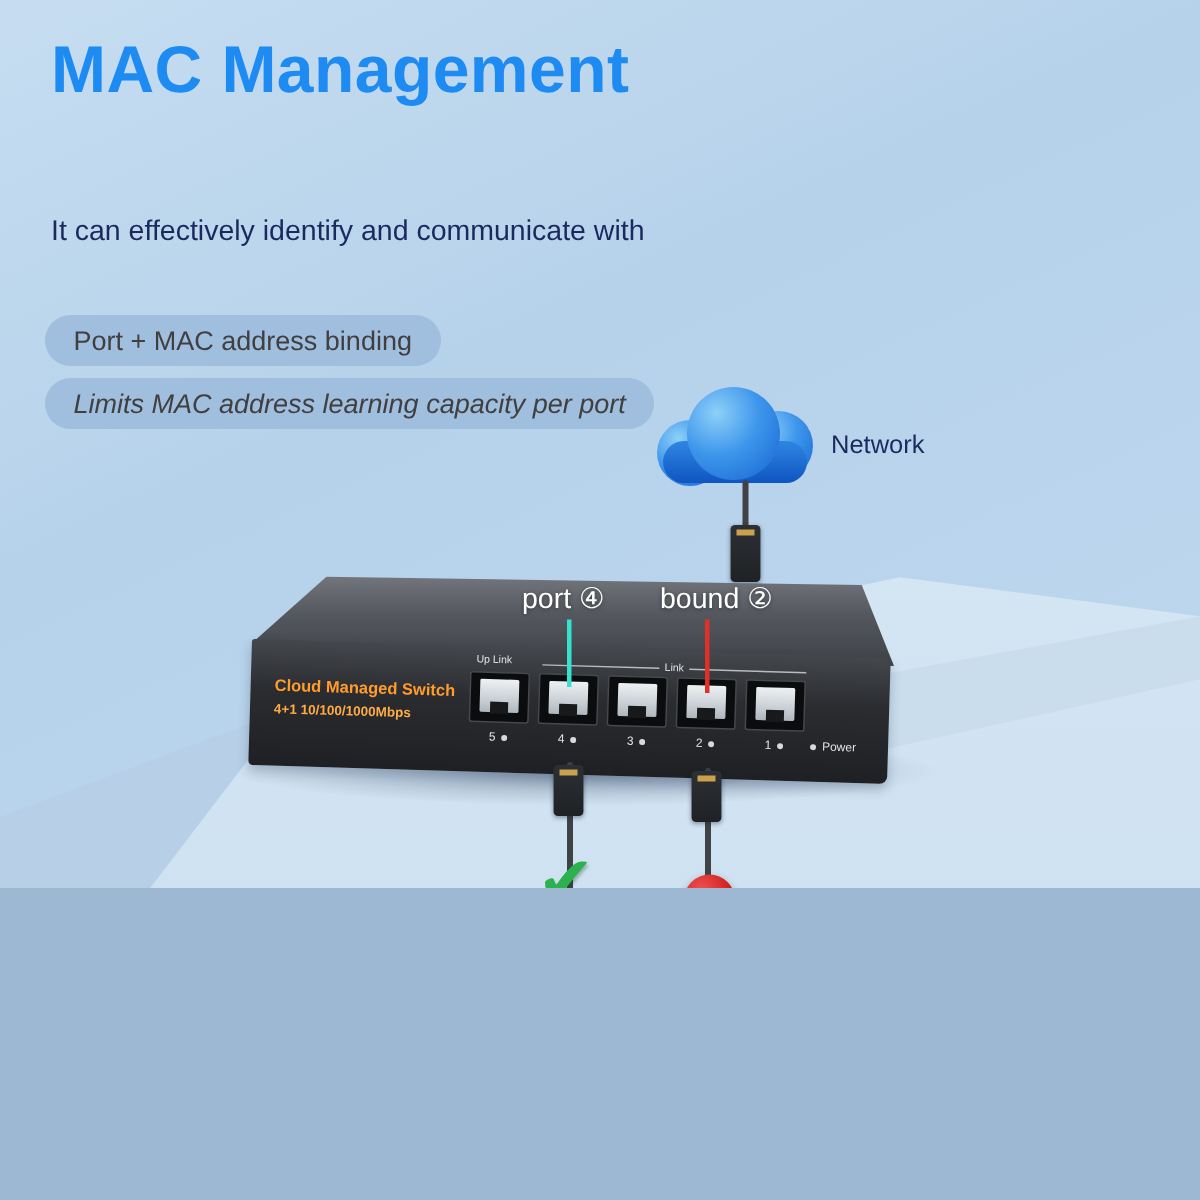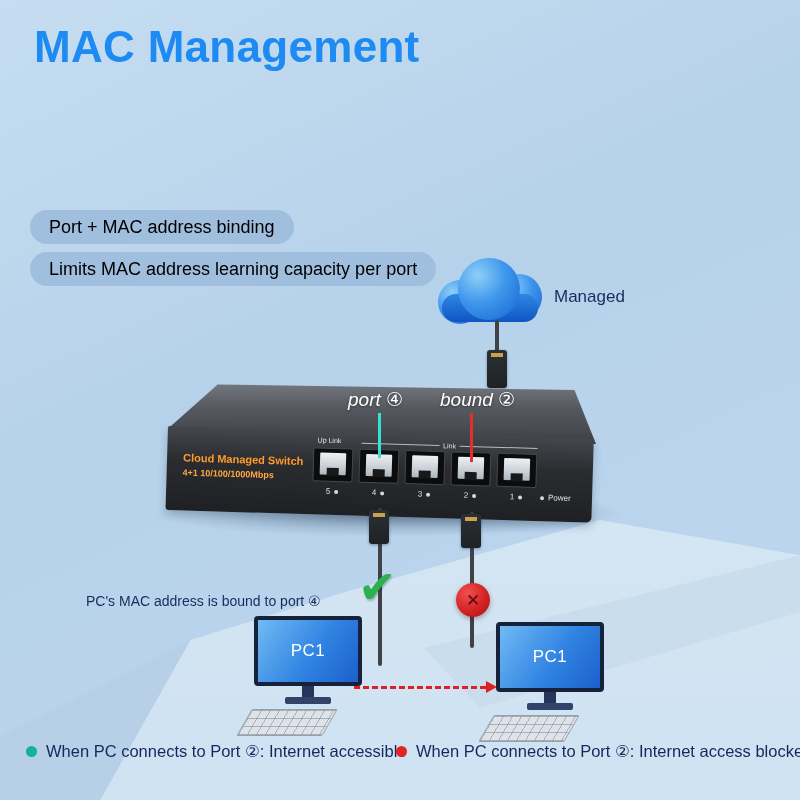--- a/index.html
+++ b/index.html
@@ -1,35 +1,35 @@
 <!DOCTYPE html>
 <html><head>
 <meta charset="utf-8">
 <style>
   html,body{margin:0;padding:0;background:#9db8d2;}
-  .canvas{position:relative;width:800px;height:800px;overflow:hidden;
+  .canvas{position:relative;width:800px;height:592px;overflow:hidden;
     font-family:"Liberation Sans","DejaVu Sans",sans-serif;
     background:linear-gradient(155deg,#c6ddf1 0%,#b6d2ea 40%,#bdd7ee 100%);}
   .abs{position:absolute;}
 
   
   .plat{position:absolute;inset:0;}
   .plat-top{clip-path:polygon(12.5% 100%,23.8% 80%,43.8% 73.8%,75% 65%,100% 69.4%,100% 100%);
     background:linear-gradient(180deg,#ddecf8 0%,#cfe2f1 100%);}
   .plat-left{clip-path:polygon(0 92%,23.8% 80%,12.5% 100%,0 100%);background:#b7cfe7;}
   .plat-step{clip-path:polygon(53% 81%,100% 69.4%,100% 76.5%,60% 88.5%);background:#cadded;}
 
   
   .title{left:34px;top:22px;font-size:44px;font-weight:800;color:#1d8bf2;margin:0;letter-spacing:.3px;}
   .subtitle{left:34px;top:81px;font-size:35px;font-weight:800;color:#16265e;margin:0;}
   .desc{left:34px;top:139px;font-size:19px;line-height:31px;color:#1b2a5e;font-weight:500;margin:0;}
-  .pill{height:34px;border-radius:17px;background:#a0bedd;color:#000000;font-size:18px;
+  .pill{height:34px;border-radius:17px;background:#a0bedd;color:#404040;font-size:18px;
     display:flex;align-items:center;padding:0 19px;white-space:nowrap;}
   .pill1{left:30px;top:210px;}
-  .pill2{left:30px;top:252px;}
+  .pill2{left:30px;top:252px;font-style:italic;}
 
   
   .cloud{left:438px;top:258px;width:104px;height:66px;}
   .puff{position:absolute;border-radius:50%;
     background:radial-gradient(circle at 32% 28%,#8ed0f8 0%,#3f97ec 45%,#1563cf 100%);}
   .p1{left:0;top:22px;width:44px;height:44px;}
   .p2{left:20px;top:0;width:62px;height:62px;}
   .p3{left:58px;top:16px;width:46px;height:46px;}
   .pbase{position:absolute;left:4px;top:36px;width:96px;height:28px;border-radius:14px;
     background:linear-gradient(180deg,#2f86e2,#0f55c2);}
@@ -71,21 +71,21 @@
     background:linear-gradient(180deg,#eef1f3 0%,#c3cad0 70%,#aeb6bd 100%);}
   .rj45::after{content:"";position:absolute;left:7px;bottom:-1px;width:12px;height:8px;background:#17191b;}
   .nums-row{position:absolute;left:0;top:50px;display:flex;gap:6px;}
   .numcell{width:40px;display:flex;align-items:center;justify-content:center;gap:4px;
     color:#e0e0e0;font-size:8px;}
   .pled{width:4px;height:4px;border-radius:50%;background:#d6dadd;}
   .powercell{position:absolute;left:228px;top:50px;display:flex;align-items:center;gap:4px;
     color:#e0e0e0;font-size:8px;}
 
   
-  .callout{color:#ffffff;font-size:19px;text-shadow:0 1px 3px rgba(0,0,0,.45);z-index:7;font-style:italic;}
+  .callout{color:#ffffff;font-size:19px;text-shadow:0 1px 3px rgba(0,0,0,.45);z-index:7;}
   .co4{left:348px;top:388px;}
   .co2{left:440px;top:388px;}
   .vline{width:3px;z-index:7;}
   .vcyan{left:378px;top:413px;height:45px;background:#36e2cf;}
   .vred{left:470px;top:413px;height:49px;background:#e03028;}
 
   
   .check{left:358px;top:560px;font-size:46px;font-weight:bold;color:#2cb14e;
     text-shadow:1px 2px 2px rgba(20,60,30,.3);z-index:6;}
   .xmark{left:456px;top:583px;width:34px;height:34px;border-radius:50%;
@@ -125,32 +125,32 @@
 <body>
 
 <div class="canvas">
 
   <div class="plat plat-top"></div>
   <div class="plat plat-left"></div>
   <div class="plat plat-step"></div>
 
   <h1 class="abs title">MAC Management</h1>
   <p class="abs desc">
-    <br>
+    <span>It can effectively identify and communicate with</span><br>
   </p>
   <div class="abs pill pill1">Port + MAC address binding</div>
   <div class="abs pill pill2">Limits MAC address learning capacity per port</div>
 
   <div class="abs cloud">
     <div class="puff p1"></div>
     <div class="puff p3"></div>
     <div class="pbase"></div>
     <div class="puff p2"></div>
   </div>
-  <div class="abs network-label">Managed</div>
+  <div class="abs network-label">Network</div>
   <div class="cable cloud-cable"></div>
   <div class="plug cloud-plug"></div>
 
   <div class="abs sw-shadow"></div>
   <div class="abs switch">
     <div class="sw-top"></div>
     <div class="sw-front">
       <div class="brand">
         <div>Cloud Managed Switch</div>
         <div class="spec">4+1 10/100/1000Mbps</div>

